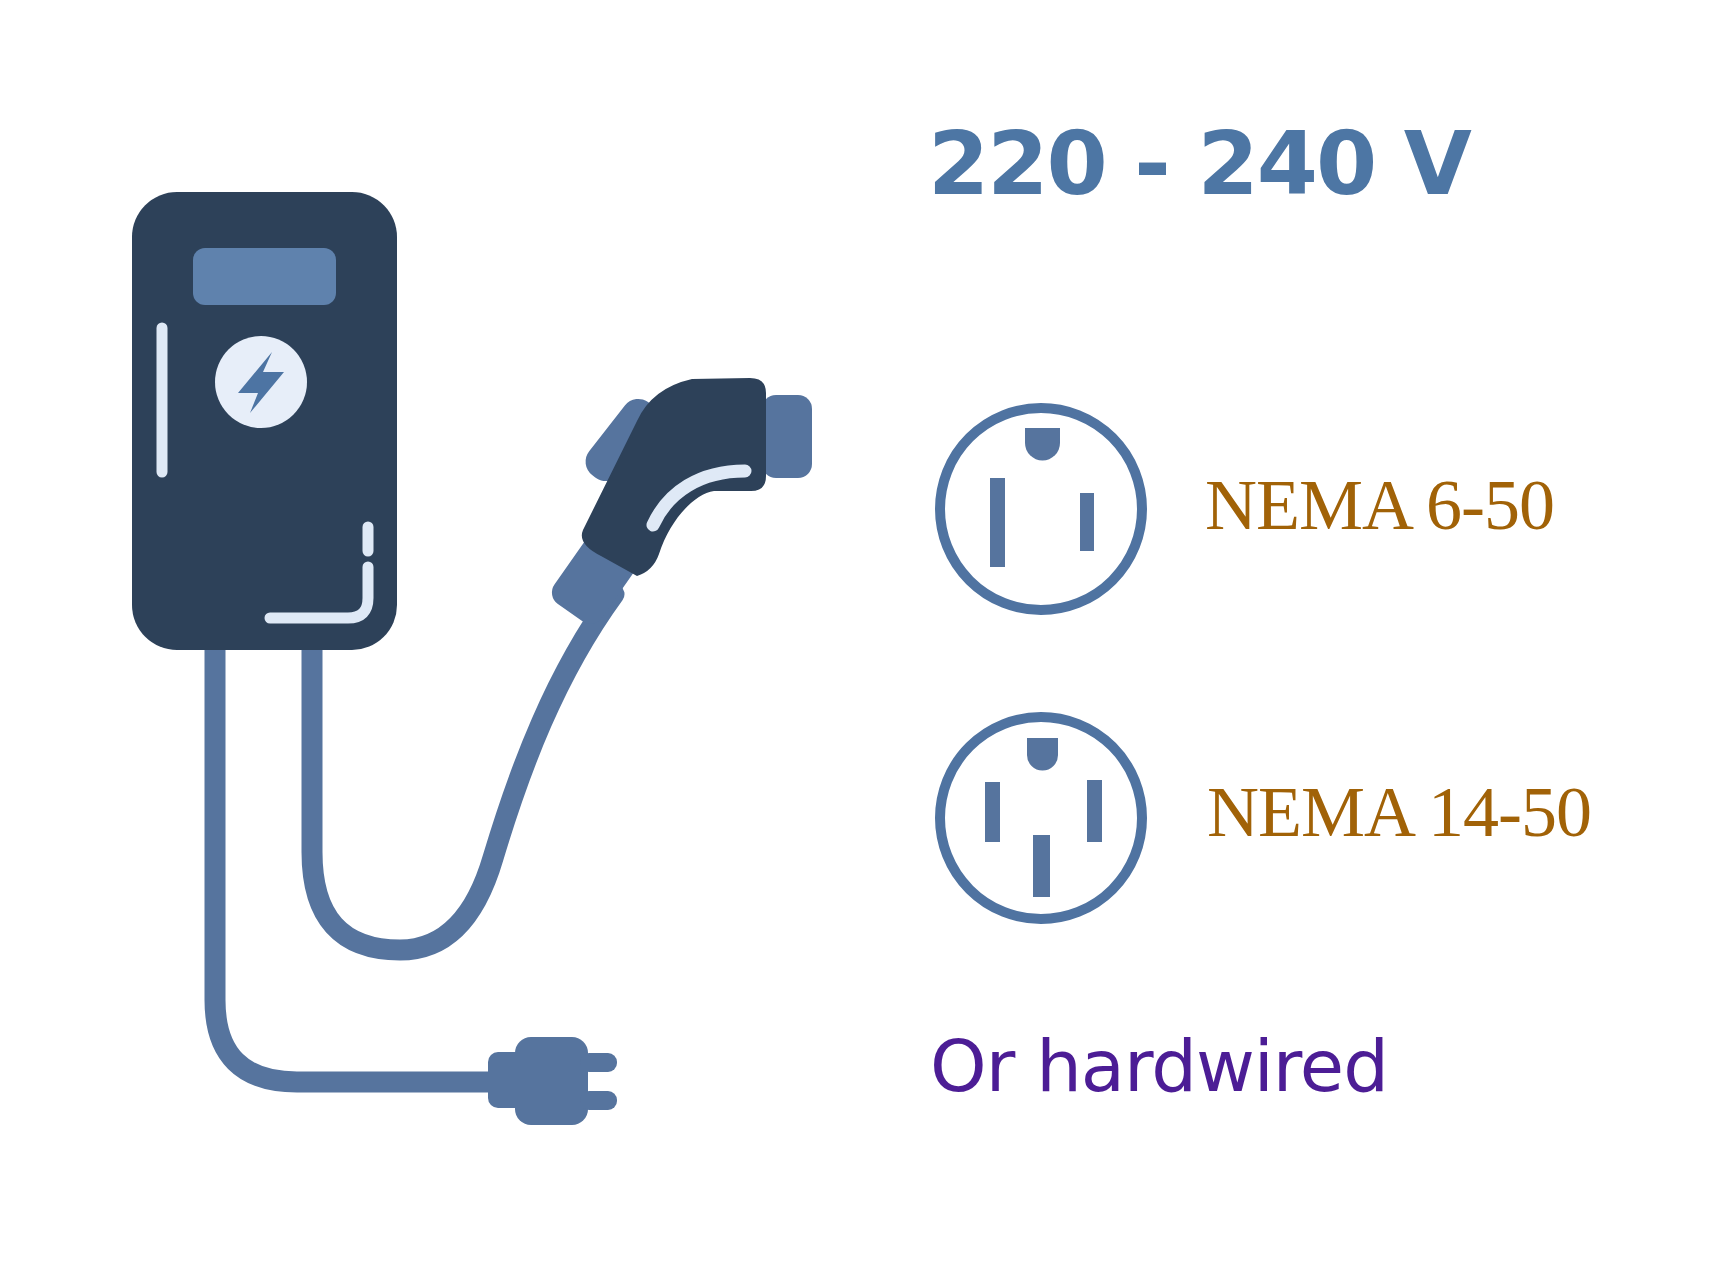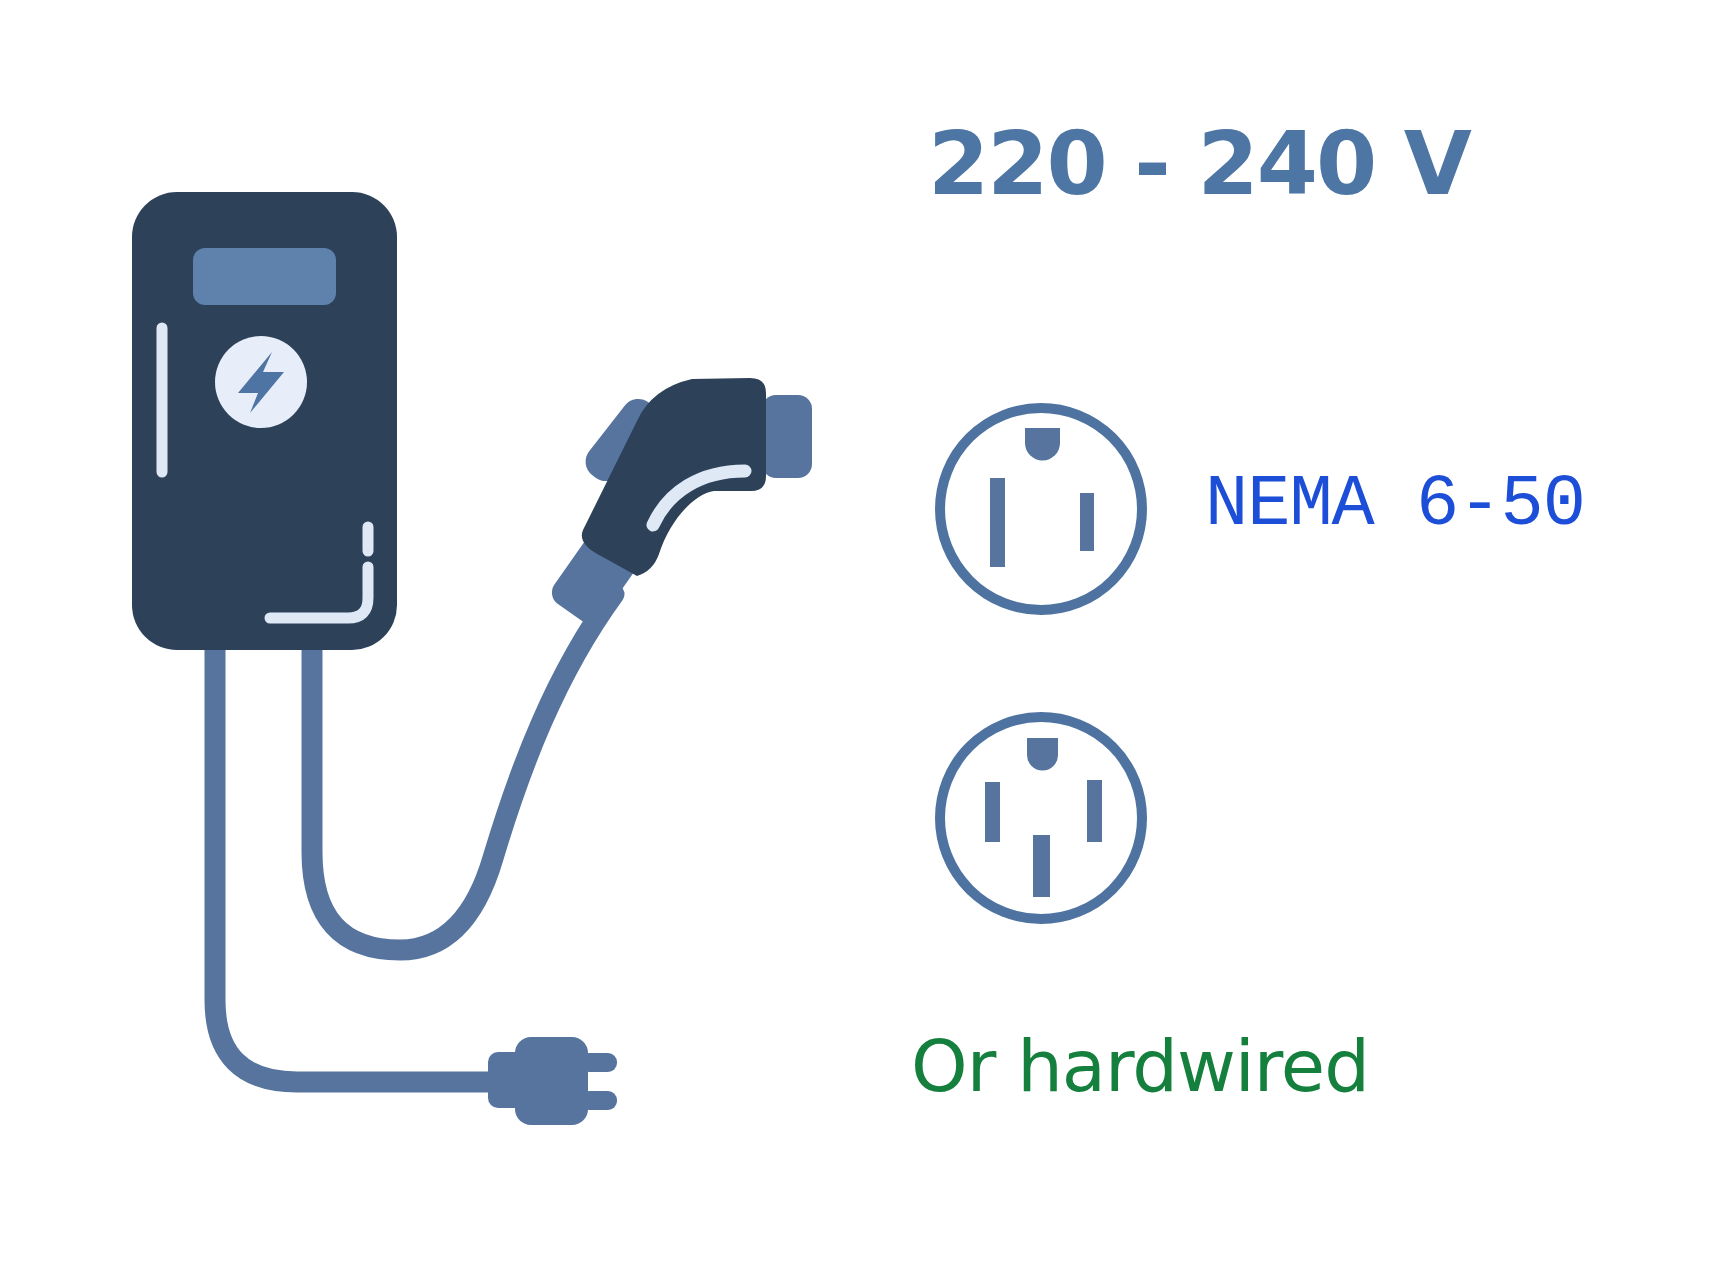--- a/index.html
+++ b/index.html
@@ -12,29 +12,29 @@
     left:928px;top:118px;
     font-size:88px;line-height:92px;font-weight:bold;
     color:#4d76a4;letter-spacing:-2px;white-space:nowrap;
   }
   .amperage{
     left:930px;top:232px;
     font-size:58px;line-height:62px;font-weight:normal;
     color:#8c8c8c;letter-spacing:-1px;white-space:nowrap;
   }
   .nema-label{
-    font-family:Liberation Mono, monospace;
-    font-size:72px;line-height:72px;color:#1d4ed8;
+    font-family:Liberation Serif, serif;
+    font-size:72px;line-height:72px;color:#a16207;
     letter-spacing:-1px;white-space:nowrap;
   }
   .nema-label.first{left:1205px;top:469px;}
   .nema-label.second{left:1207px;top:776px;}
   .hardwired{
-    left:911px;top:1030px;
-    font-size:72px;line-height:72px;color:#15803d;
+    left:930px;top:1030px;
+    font-size:72px;line-height:72px;color:#4c1d95;
     letter-spacing:-1px;white-space:nowrap;
   }
   .outlet-icon{display:block;}
   .outlet-icon.first{left:930px;top:398px;}
   .outlet-icon.second{left:930px;top:707px;}
 </style>
 </head>
 <body>
 
 <div class="canvas">
@@ -92,16 +92,17 @@
   </svg>
   <div class="abs nema-label first">NEMA 6-50</div>
 
   <svg class="abs outlet-icon second" width="222" height="222" viewBox="0 0 222 222">
     <circle cx="111" cy="111" r="101" fill="none" stroke="#4f73a1" stroke-width="10"></circle>
     <path d="M 97 31 L 128 31 L 128 48 A 15.5 15.5 0 0 1 97 48 Z" fill="#56749e"></path>
     <rect x="55" y="75" width="15" height="60" fill="#56749e"></rect>
     <rect x="157" y="73" width="15" height="62" fill="#56749e"></rect>
     <rect x="103" y="128" width="17" height="62" fill="#56749e"></rect>
   </svg>
+  <div class="abs nema-label second">NEMA 14-50</div>
 
   <div class="abs hardwired">Or hardwired</div>
 
 </div>
 
 </body></html>

